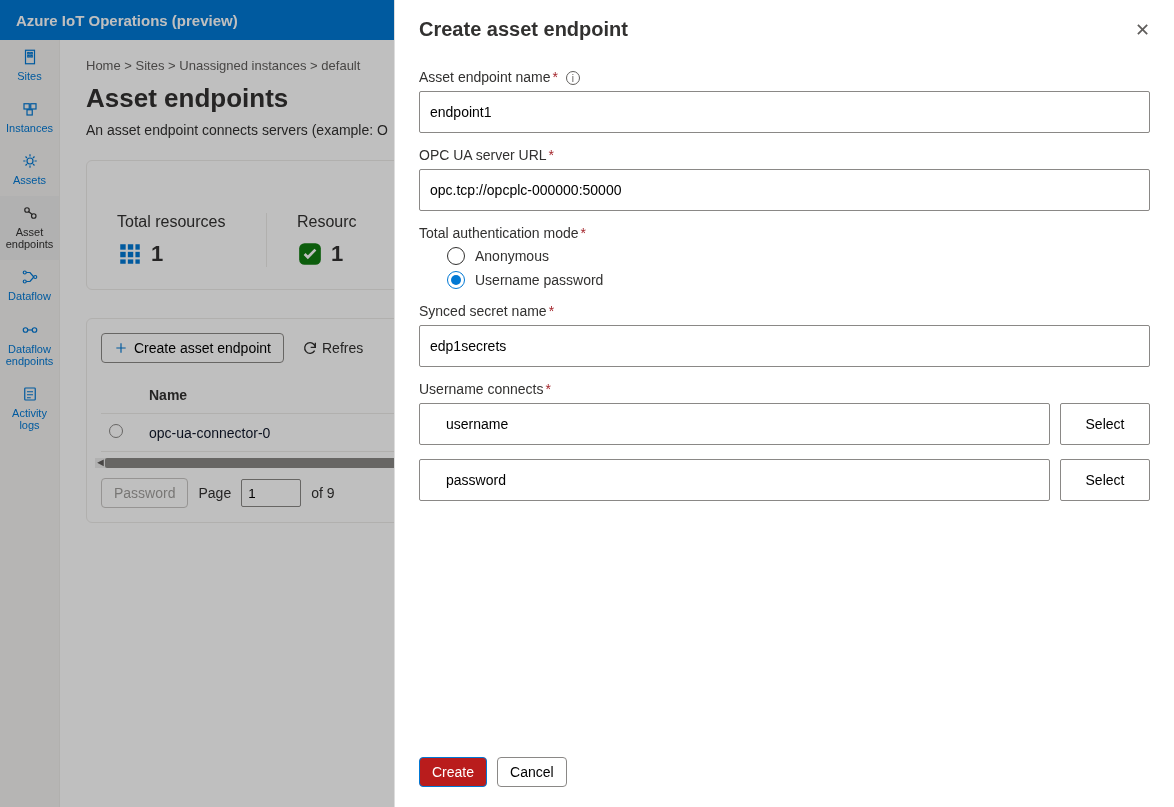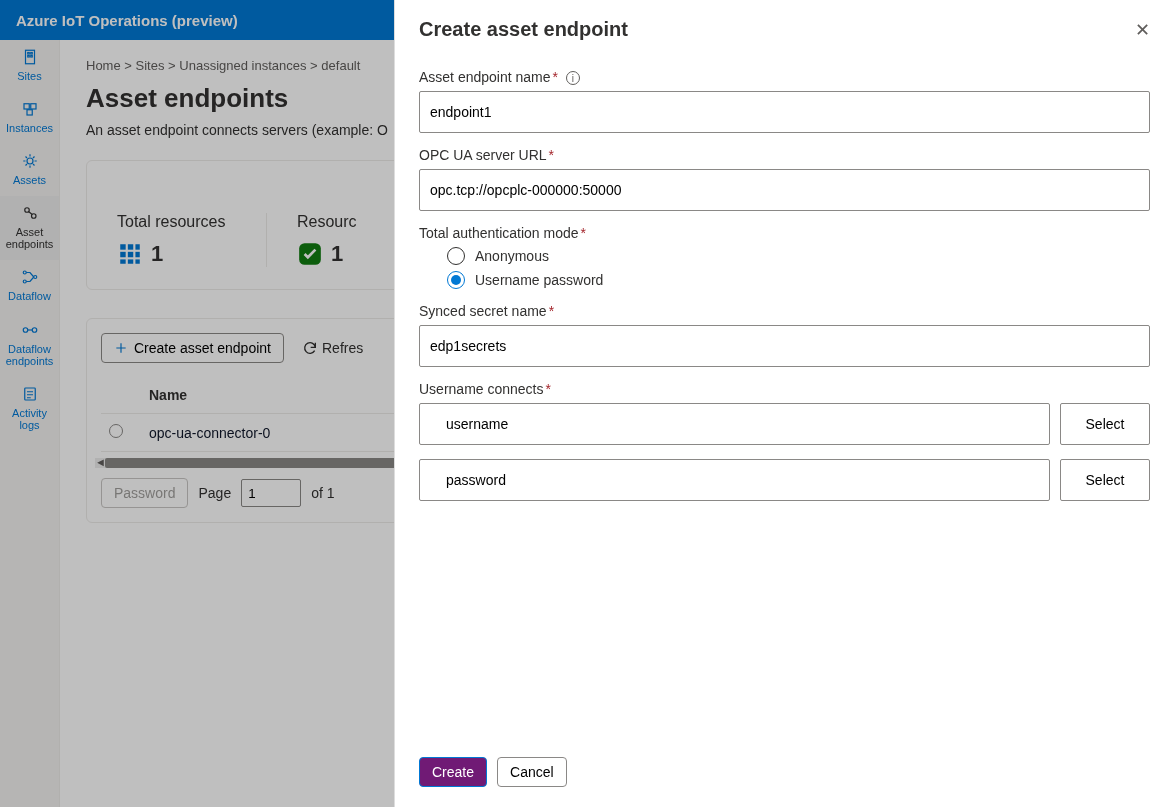--- a/index.html
+++ b/index.html
@@ -18,21 +18,21 @@
   .subtitle { font-size:14px; color:#323130; margin-bottom:22px; }
   .cards { display:flex; gap:0; border:1px solid #edebe9; border-radius:6px; padding:22px 0; margin-bottom:28px; }
   .card { padding:0 30px; border-right:1px solid #edebe9; min-width:180px;margin-top:30px; }
   .card:last-child { border-right:none; }
   .card-title { font-size:16px; margin-bottom:10px; }
   .card-value { font-size:22px; font-weight:600; display:flex; align-items:center; gap:8px; }
   .card-icon { width:26px; height:26px; display:inline-flex; align-items:center; justify-content:center; }
   .listbox { border:1px solid #edebe9; border-radius:6px; padding:14px 14px 14px; }
   .toolbar { display:flex; align-items:center; gap:18px; margin-bottom:14px; }
   .btn { display:inline-flex; align-items:center; gap:6px; border:1px solid #8a8886; background:#fff; padding:6px 12px; border-radius:4px; cursor:pointer; font-size:14px; }
-  .btn.primary { background:#701a75; color:#fff; border-color:#0078d4; }
+  .btn.primary { background:#b91c1c; color:#fff; border-color:#0078d4; }
   .btn.disabled { color:#a19f9d; border-color:#c8c6c4; cursor:default; }
   .thead, .trow { display:flex; align-items:center; padding:10px 8px; border-bottom:1px solid #edebe9; }
   .thead { font-weight:600; font-size:14px; }
   .col-sel { width:40px; }
   .col-name { flex:1; }
   .link { color:#0f172a; text-decoration:none; }
   .scrollstrip { height:10px; background:#ededed; margin:6px -6px 10px; position:relative; }
   .scrollthumb { position:absolute; left:10px; top:0; height:10px; width:320px; background:#8a8886; border-radius:2px; }
   .pager { display:flex; align-items:center; gap:10px; font-size:14px; }
   .num-input { width:60px; height:28px; border:1px solid #8a8886; border-radius:2px; padding:2px 6px; }
@@ -203,21 +203,21 @@
 
       <div class="scrollstrip">
         <span style="position:absolute;left:0;top:-2px;color:#605e5c;font-size:11px;">◄</span>
         <div class="scrollthumb"></div>
       </div>
 
       <div class="pager">
         <button class="btn disabled">Password</button>
         <span>Page</span>
         <input class="num-input" type="number" value="1" style="">
-        <span>of 1</span>
+        <span>of 9</span>
       </div>
     </div>
   </main>
 </div>
 
 <div class="scrim"></div>
 <aside class="panel">
   <div class="panel-header">
     <div class="panel-title">Create asset endpoint</div>
     <div class="close">✕</div>

